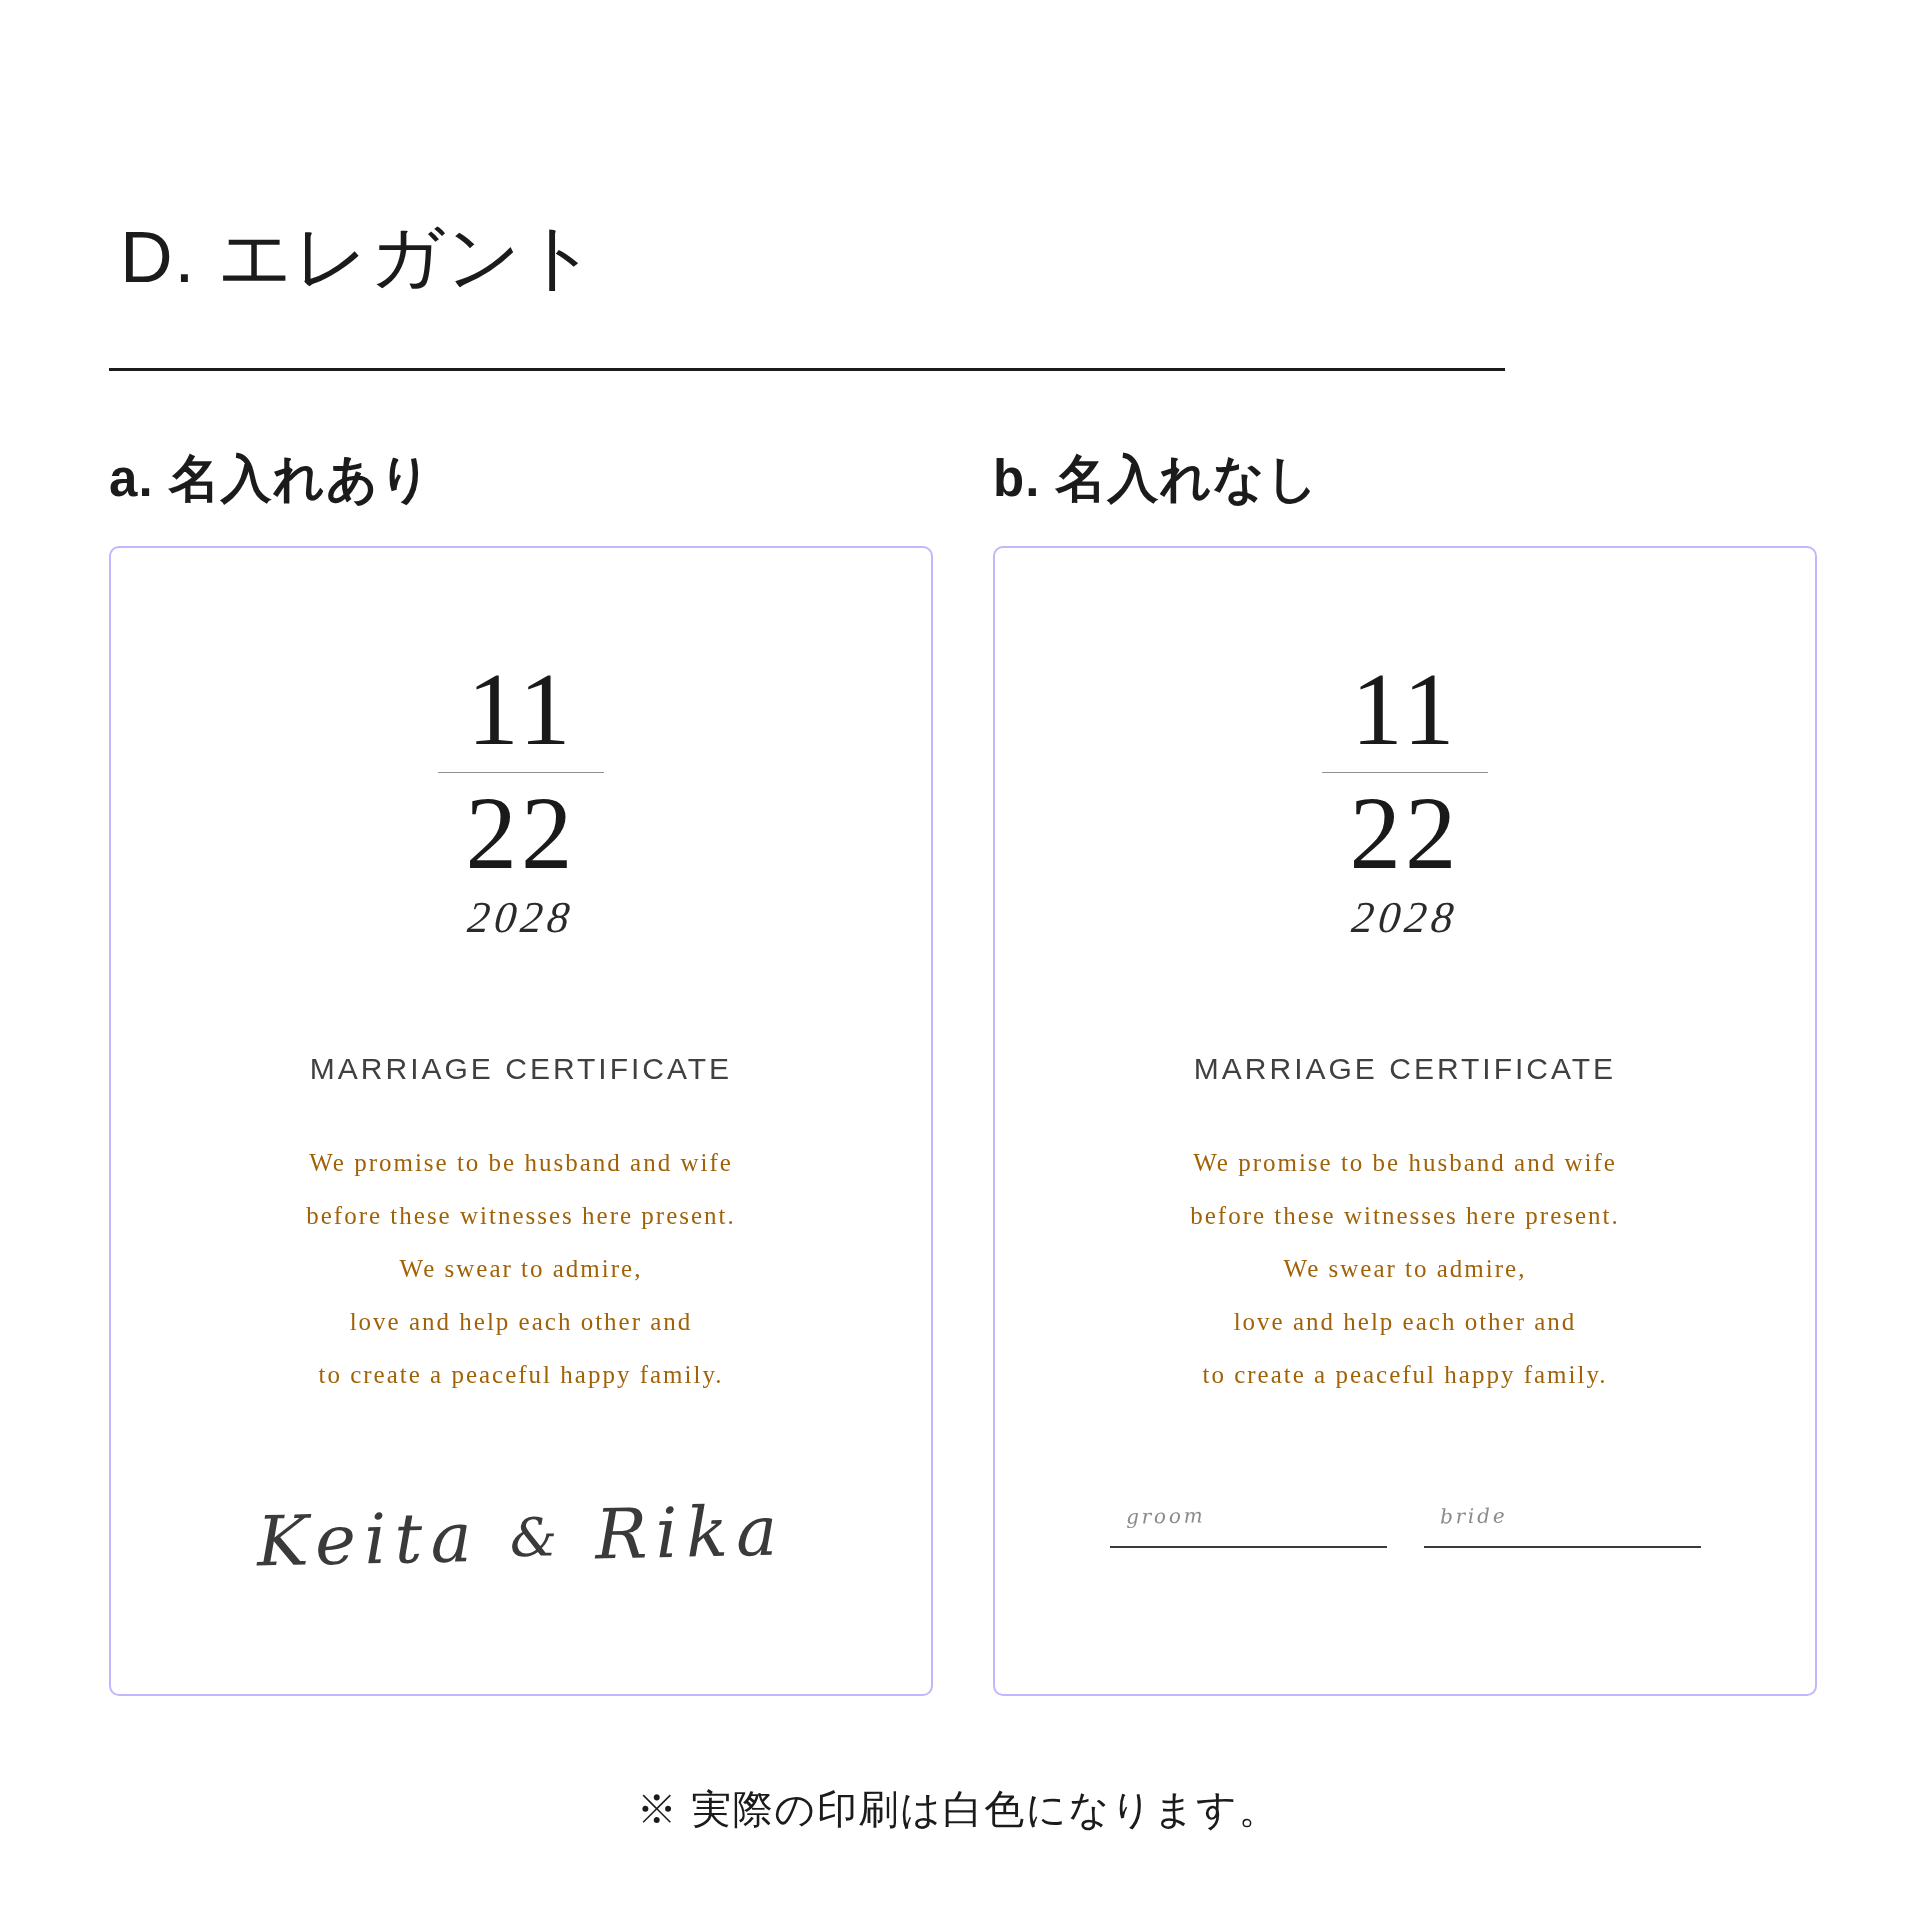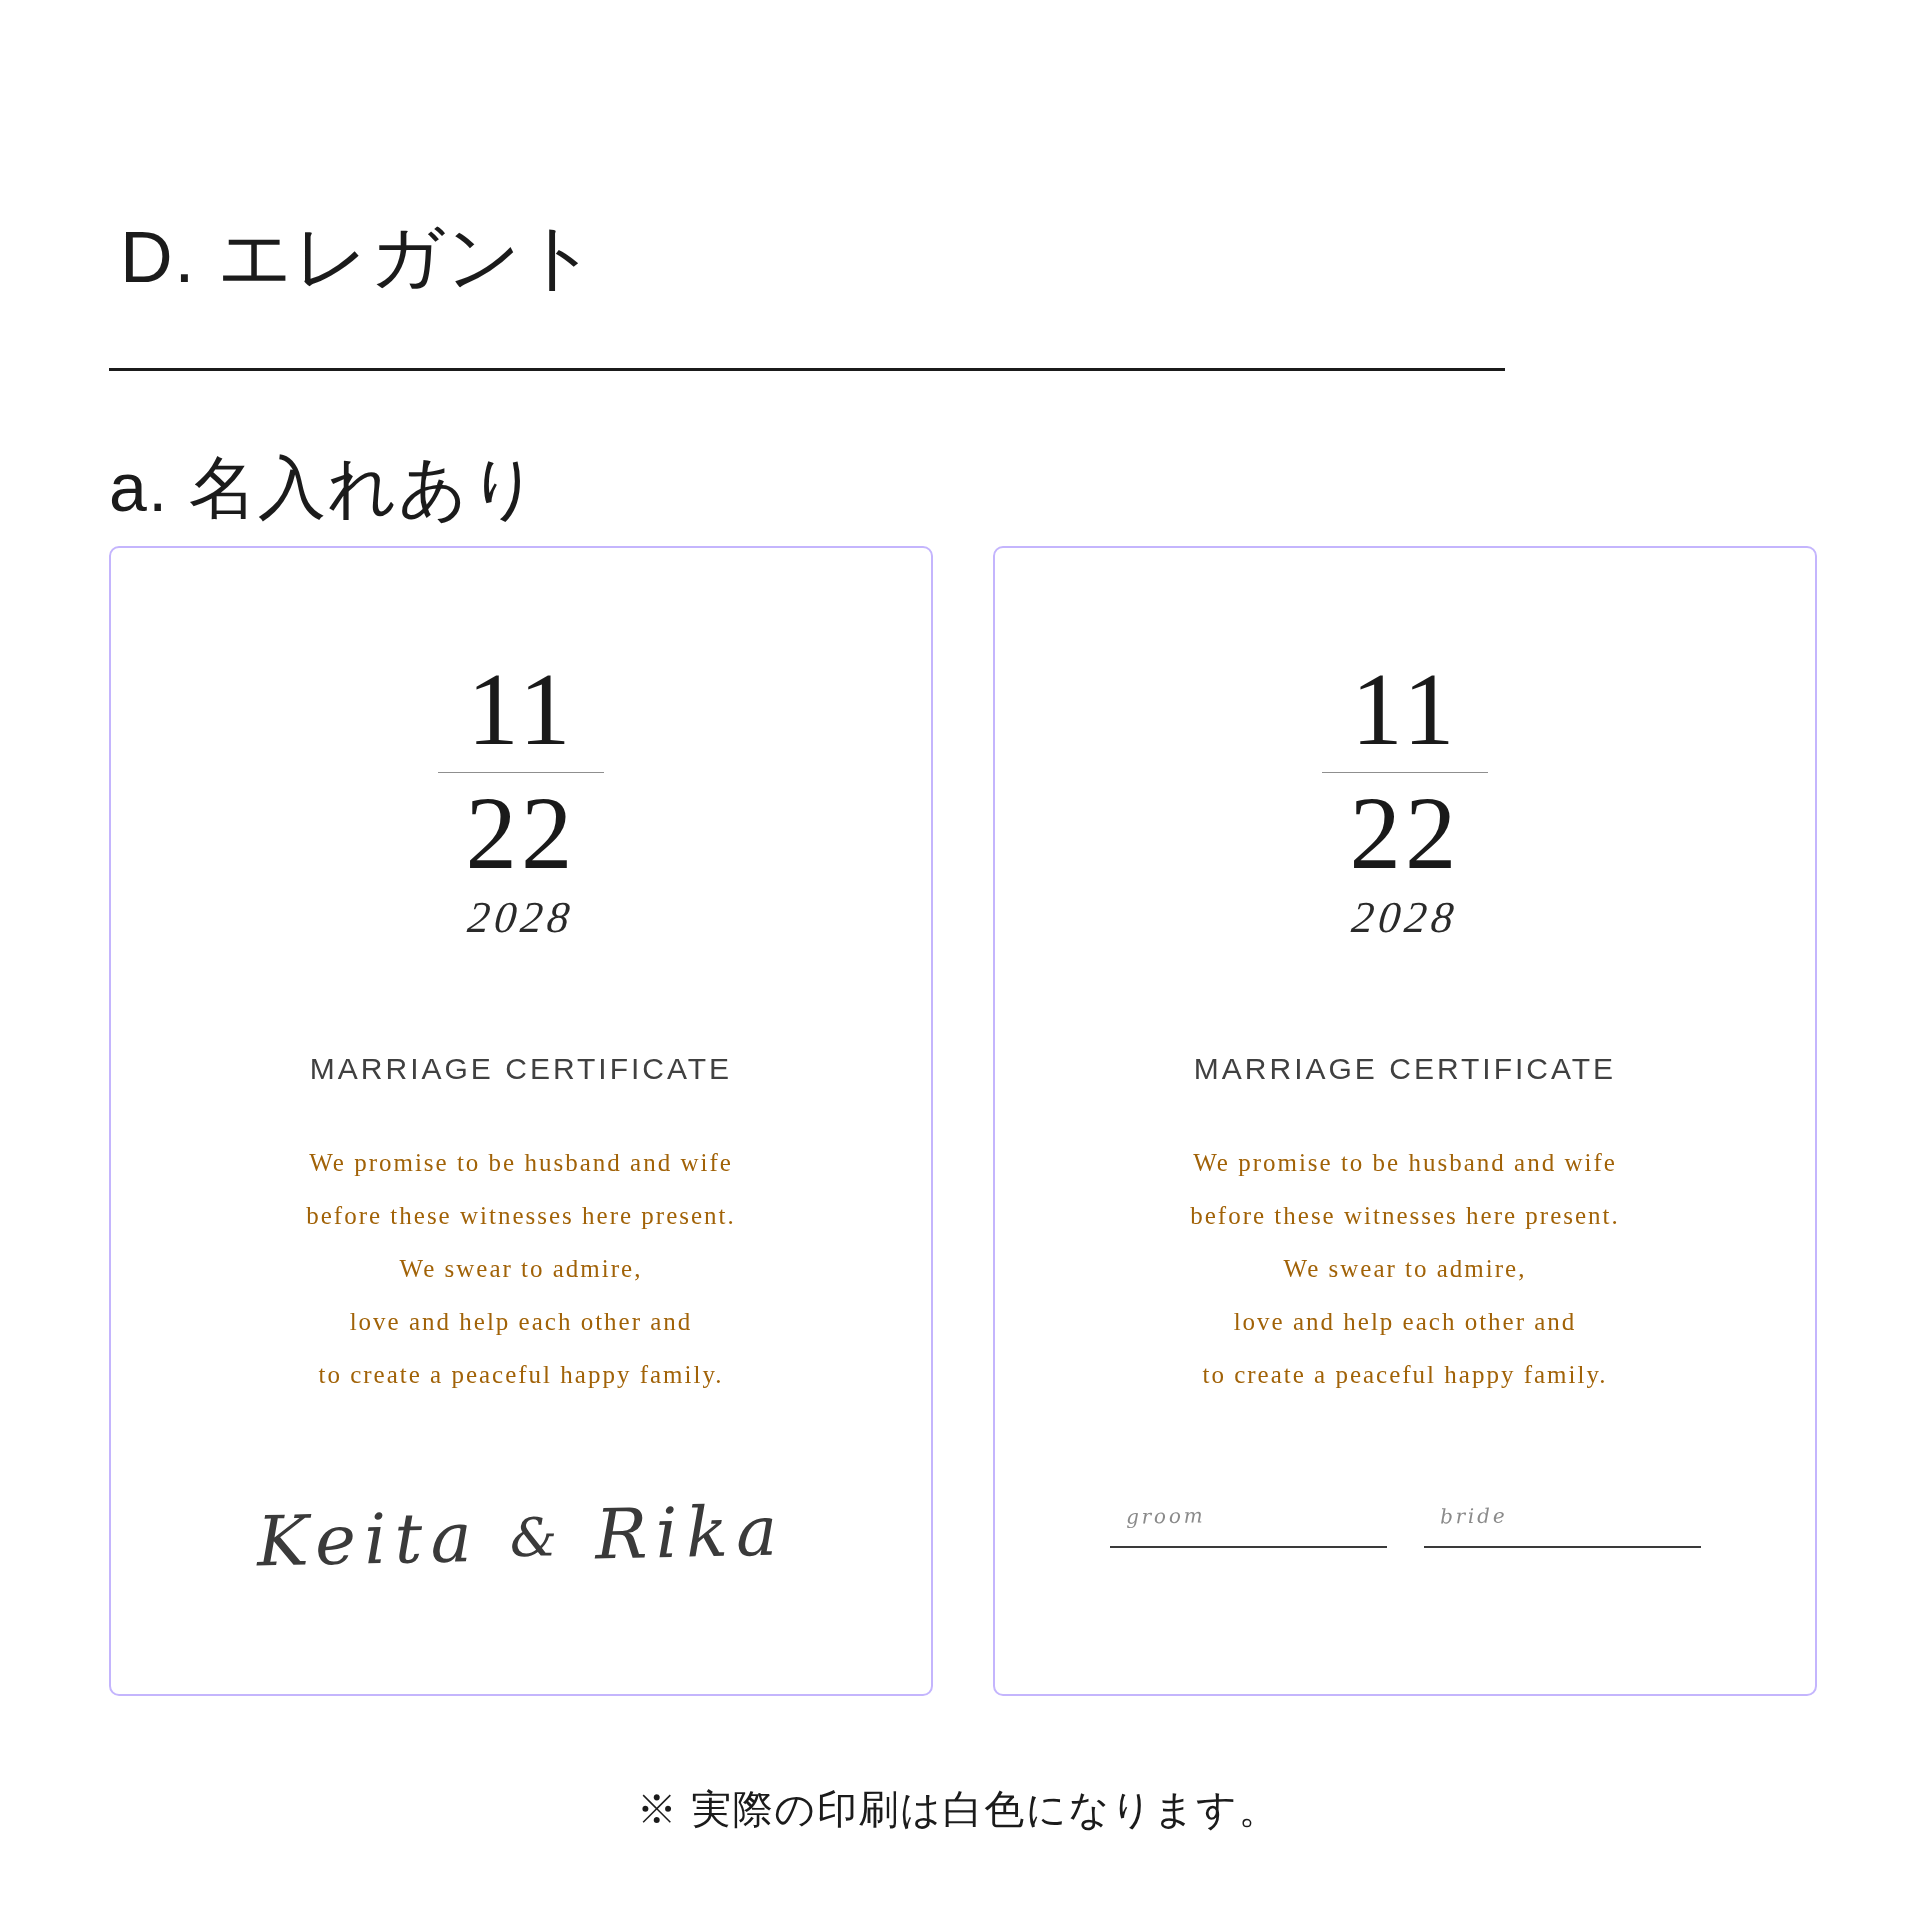--- a/index.html
+++ b/index.html
@@ -41,22 +41,22 @@
     top: 368px;
     width: 1396px;
     height: 3px;
     background: #1b1b1b;
   }
 
   
   .col-label {
     position: absolute;
     top: 453px;
-    font-size: 68px;
-    font-weight: 400;
+    font-size: 51px;
+    font-weight: 700;
     letter-spacing: 0.02em;
     color: #1b1b1b;
     line-height: 1;
     white-space: nowrap;
   }
   .col-label.a { left: 109px; }
   .col-label.b { left: 993px; }
 
   
   .card {
@@ -199,20 +199,21 @@
 </style>
 </head>
 <body>
 
 <div class="page">
 
   <div class="section-title">D. エレガント</div>
   <div class="title-rule"></div>
 
   <div class="col-label a">a. 名入れあり</div>
+  <div class="col-label b">b. 名入れなし</div>
 
   <div class="card a">
     <div class="cert-inner">
 
       <div class="date-block">
         <div class="date-month">11</div>
         <div class="date-rule"></div>
         <div class="date-day">22</div>
         <div class="date-year">2028</div>
       </div>

